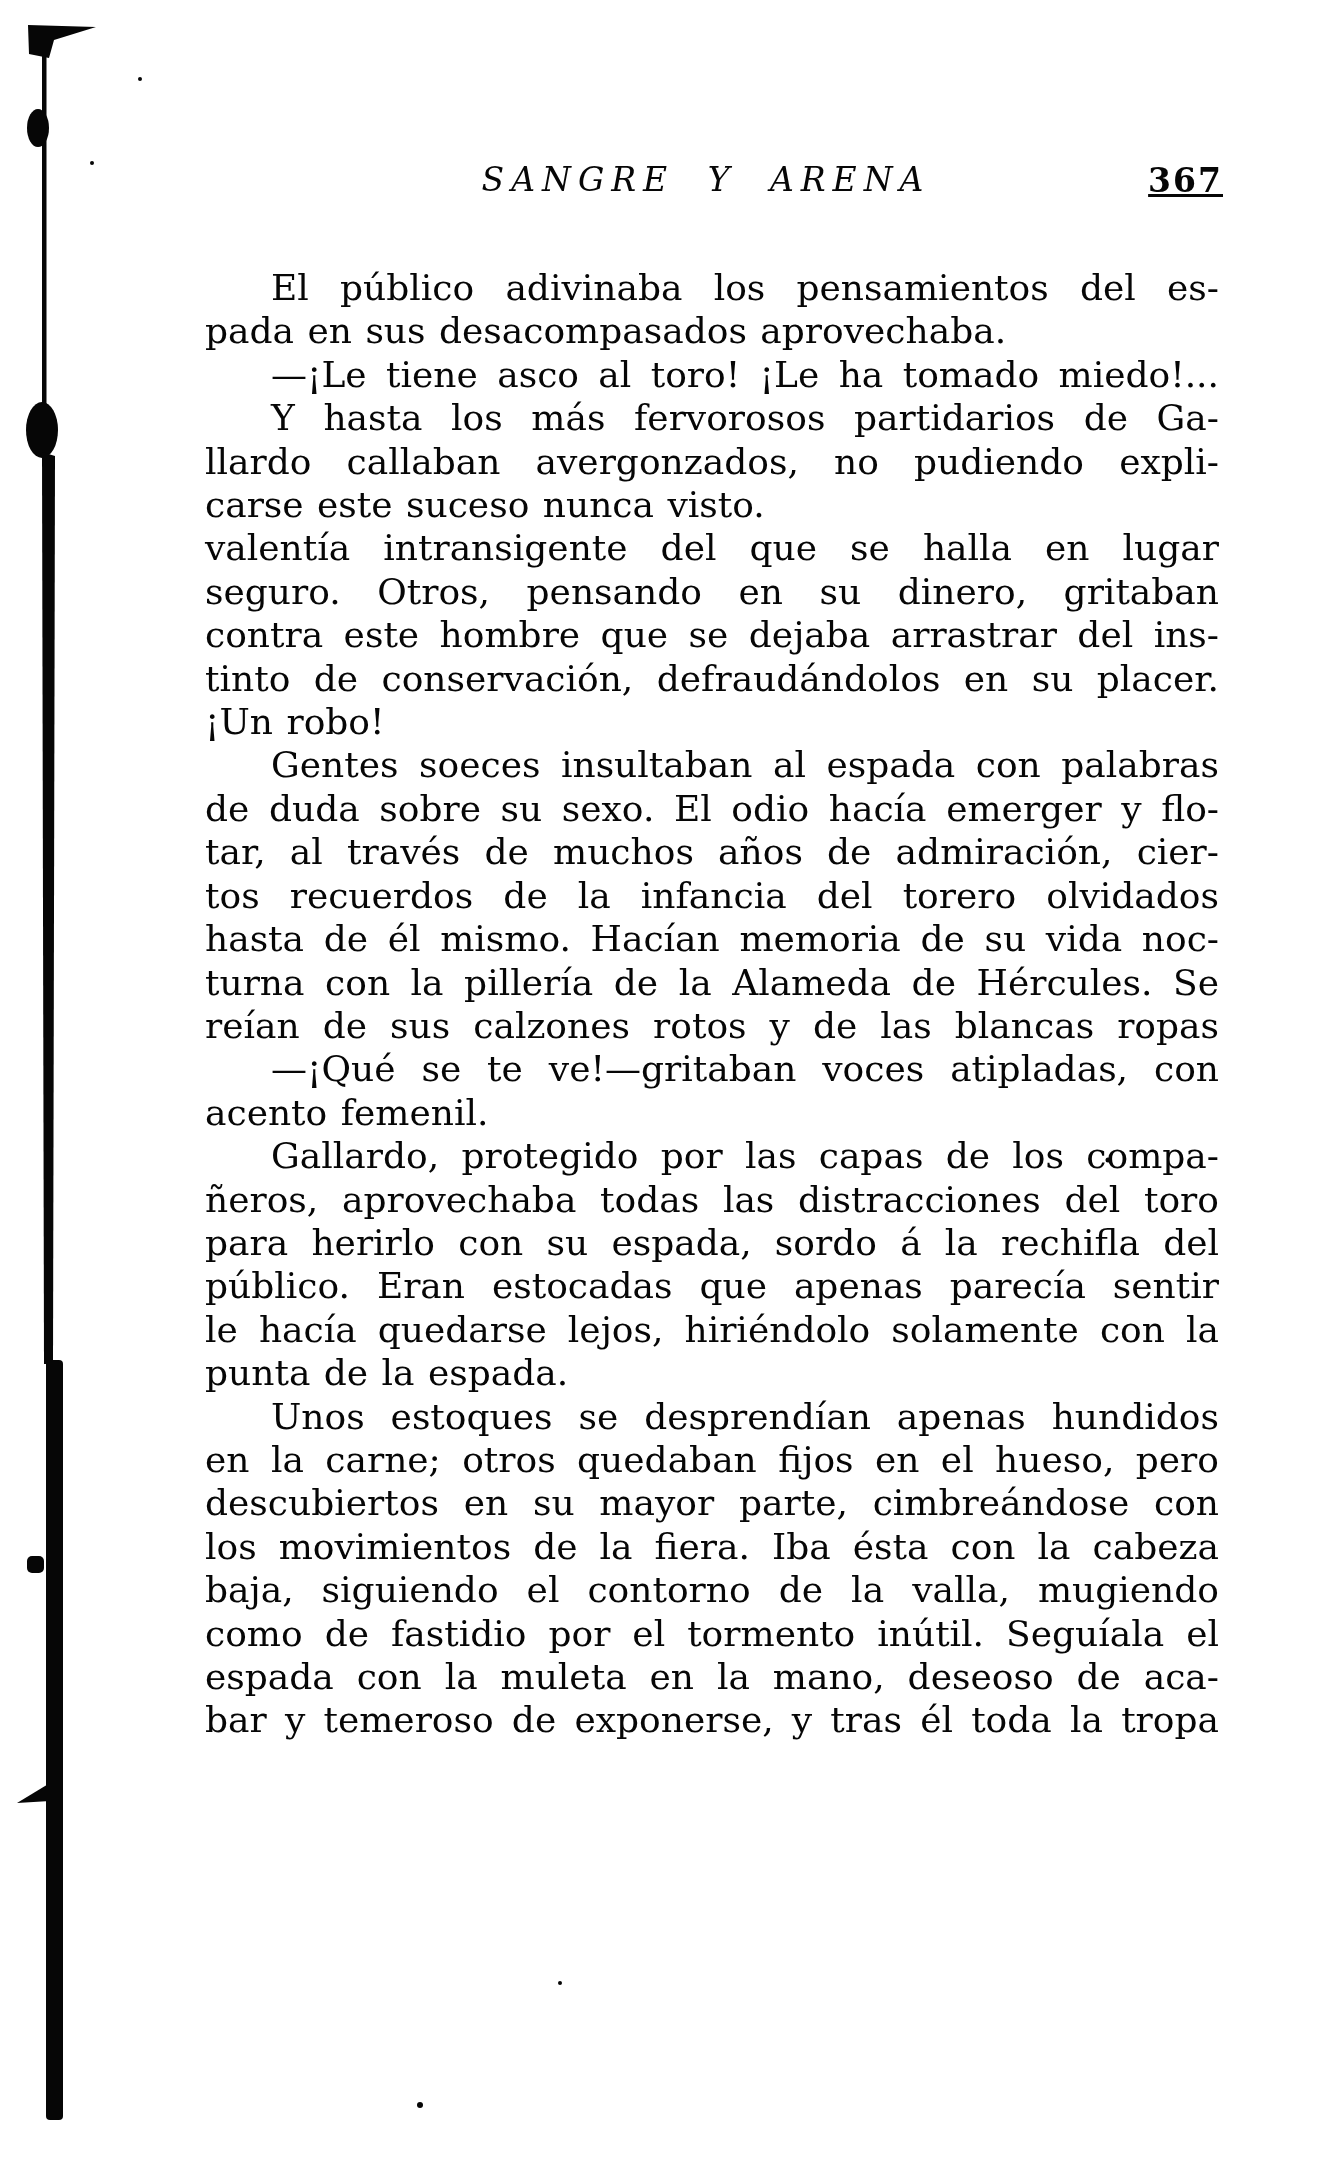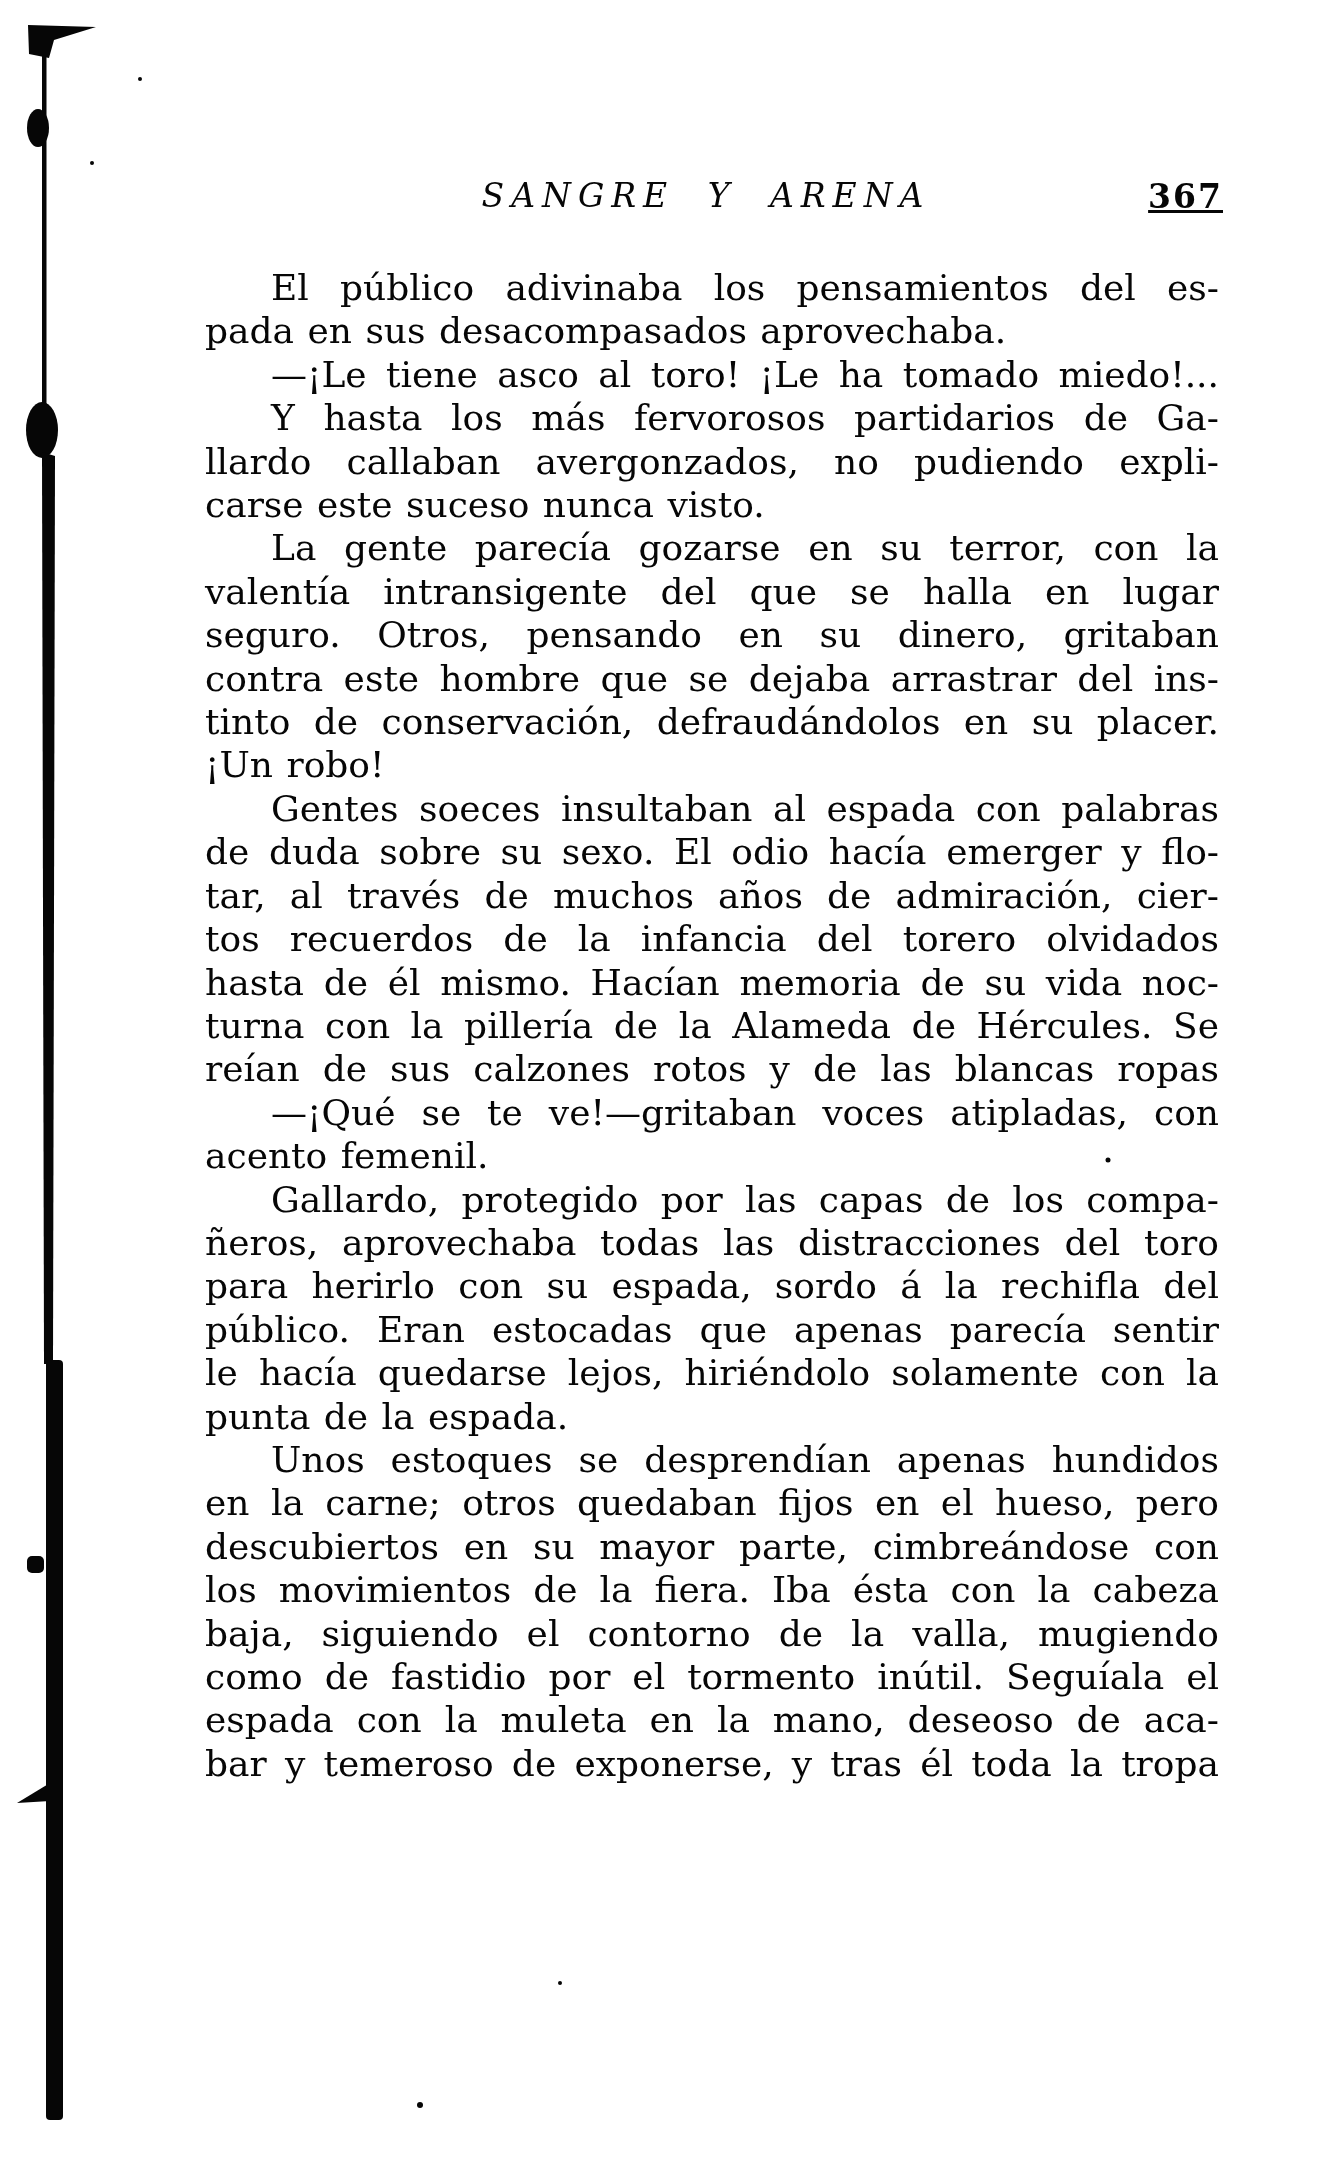--- a/index.html
+++ b/index.html
@@ -6,21 +6,21 @@
   html,body { margin:0; padding:0; }
   body {
     width:1321px; height:2169px;
     background:var(--paper);
     font-family:"DejaVu Serif", serif;
     color:var(--ink);
     position:relative;
     overflow:hidden;
   }
   .running-header {
-    position:absolute; left:205px; top:176px; width:1018px; height:46px;
+    position:absolute; left:205px; top:160px; width:1018px; height:46px;
   }
   .book-title {
     position:absolute; left:0; right:0; text-align:center;
     font-style:italic; font-size:33px; letter-spacing:7px; word-spacing:16px;
     transform:translateX(-8px);
     white-space:nowrap;
   }
   .page-number {
     position:absolute; right:0; top:1px;
     font-size:33px; font-weight:700; letter-spacing:2px;text-decoration:underline;
@@ -77,21 +77,20 @@
   <div class="page-number">367</div>
 </div>
 
 <div class="body-text">
     <div class="line indent">El público adivinaba los pensamientos del es-</div>
     <div class="line end">pada en sus desacompasados aprovechaba.</div>
     <div class="line indent">—¡Le tiene asco al toro! ¡Le ha tomado miedo!...</div>
     <div class="line indent">Y hasta los más fervorosos partidarios de Ga-</div>
     <div class="line">llardo callaban avergonzados, no pudiendo expli-</div>
     <div class="line end">carse este suceso nunca visto.</div>
-    <div class="line indent">La gente parecía gozarse en su terror, con la</div>
     <div class="line">valentía intransigente del que se halla en lugar</div>
     <div class="line">seguro. Otros, pensando en su dinero, gritaban</div>
     <div class="line">contra este hombre que se dejaba arrastrar del ins-</div>
     <div class="line">tinto de conservación, defraudándolos en su placer.</div>
     <div class="line end">¡Un robo!</div>
     <div class="line indent">Gentes soeces insultaban al espada con palabras</div>
     <div class="line">de duda sobre su sexo. El odio hacía emerger y flo-</div>
     <div class="line">tar, al través de muchos años de admiración, cier-</div>
     <div class="line">tos recuerdos de la infancia del torero olvidados</div>
     <div class="line">hasta de él mismo. Hacían memoria de su vida noc-</div>

